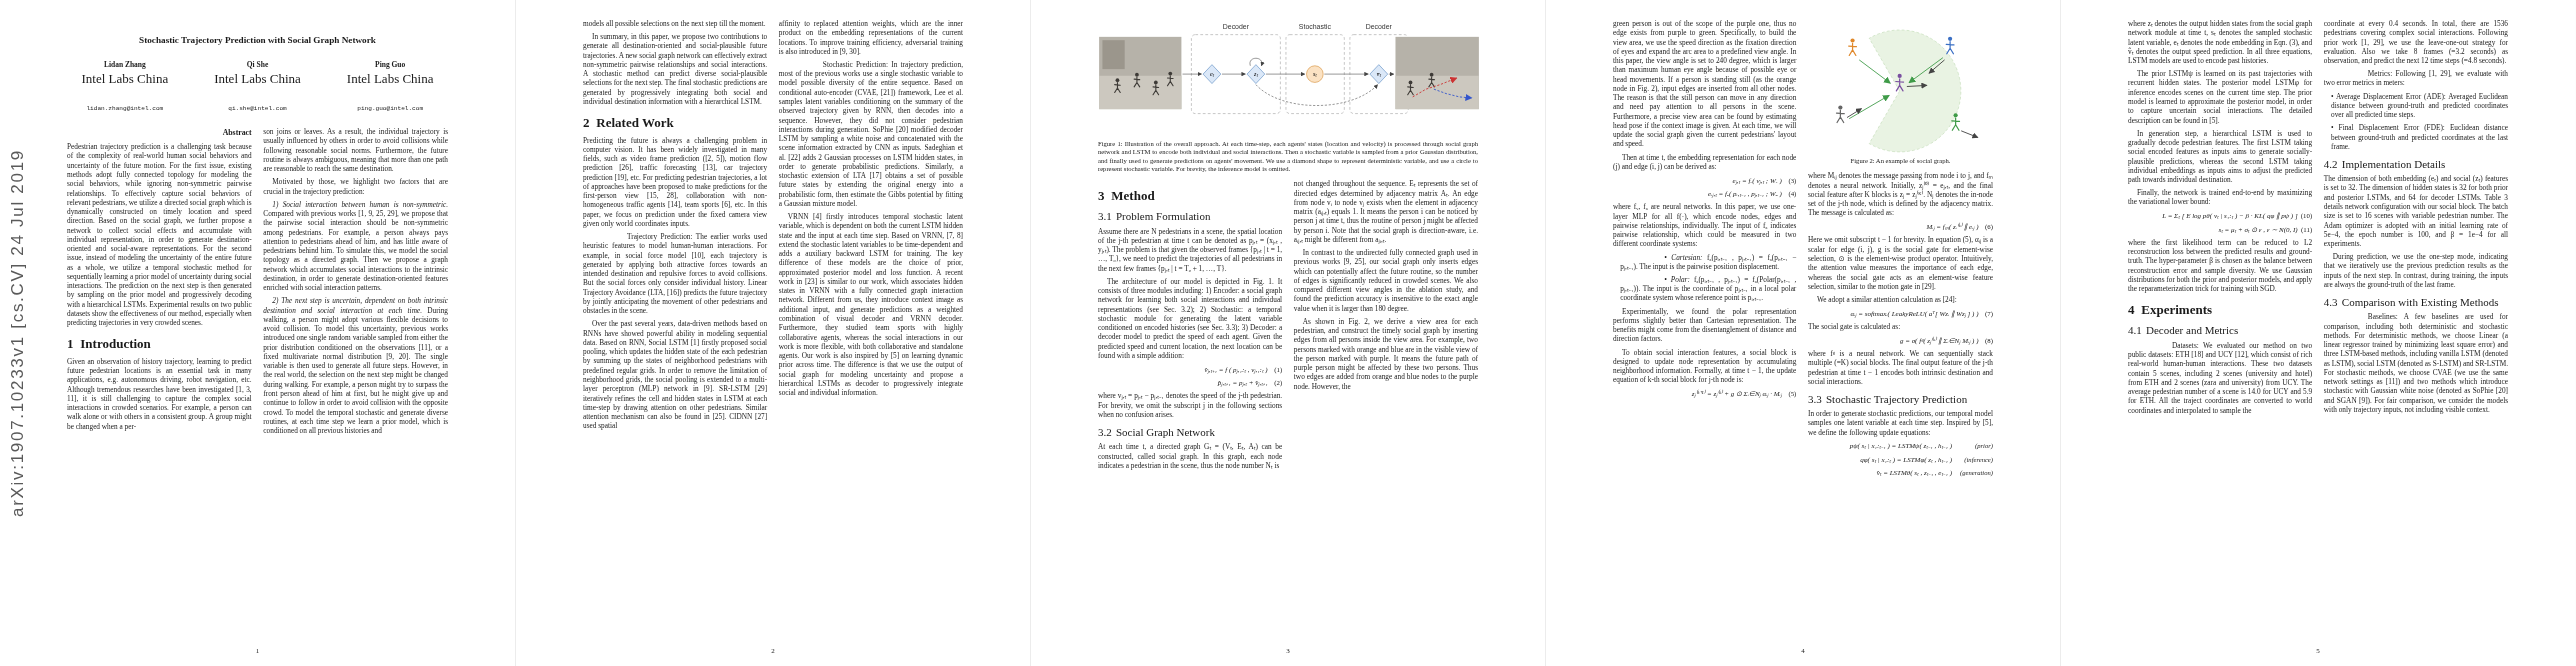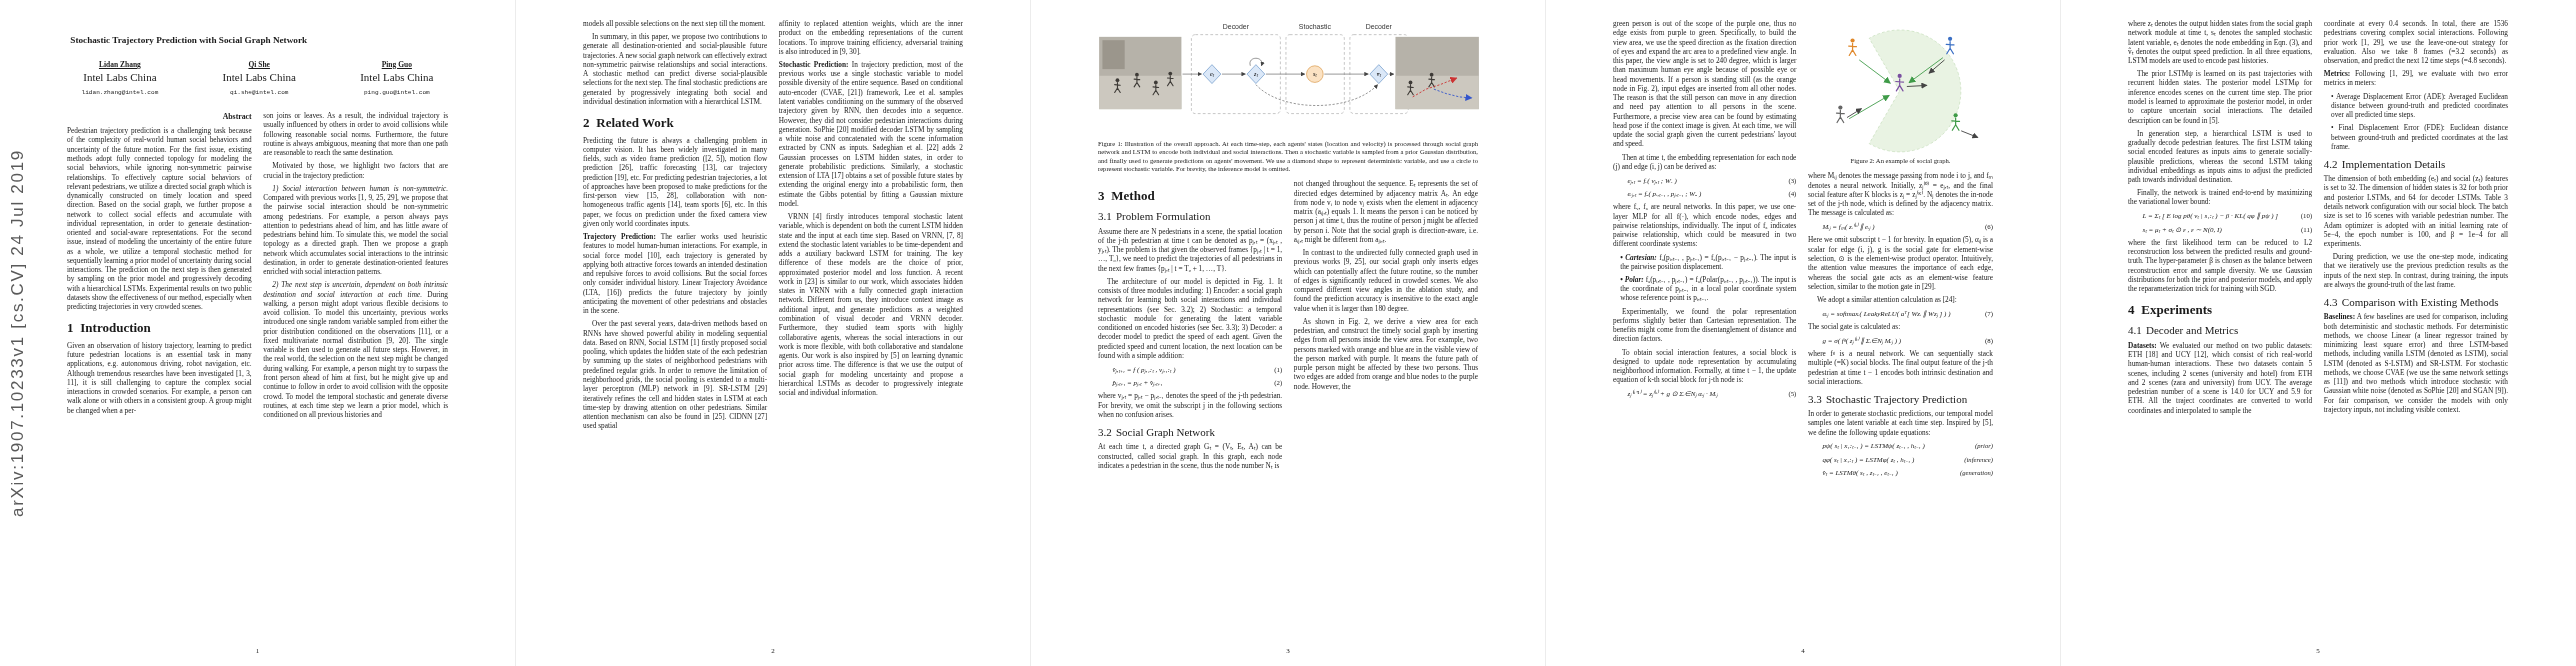--- a/index.html
+++ b/index.html
@@ -13,44 +13,44 @@
   .page + .page { border-left: 0.6px solid #ececec; }
 
   .stamp {
     position: absolute; left: 7.8px; top: 333px;
     transform: translateY(-50%) rotate(180deg);
     writing-mode: vertical-rl; white-space: nowrap;
     font-family: "Liberation Sans", sans-serif;
     font-size: 17px; letter-spacing: 1.7px; color: #5a5a5a;
   }
 
-  .title { text-align: left; font-weight: bold; font-size: 9.2px; line-height: 1.3; margin: 15.6px 3.3px 13.3px; }
+  .title { text-align: center; font-weight: bold; font-size: 9.2px; line-height: 1.3; margin: 15.6px 3.3px 13.3px; }
   .authors { display: flex; justify-content: space-between; margin: 0 14.5px 15.6px; text-align: center; }
-  .author .name  { font-weight: bold; font-size: 7.5px; margin-bottom: 1.7px; text-decoration: underline; }
-  .author .aff   { font-size: 11px; margin-bottom: 6px; }
+  .author .name  { font-weight: bold; font-size: 7.5px; margin-bottom: 1.7px; }
+  .author .aff   { font-size: 13px; margin-bottom: 18px; }
   .author .email { font-size: 6.1px; font-family: "Liberation Mono", monospace; color: #222; }
 
   .cols { display: flex; gap: 11.7px; }
   .col  { width: 185px; }
 
   .p { font-size: 7.3px; line-height: 1.27; text-align: justify; margin: 0 0 3.9px 0; }
   .ind { text-indent: 9px; }
   .it { font-style: italic; }
-  .bd { font-weight: bold; }
+  .bd { font-weight: normal; margin-left: 44px; }
   .bullet { padding-left: 7.2px; }
 
   .h-abs { text-align: right; font-weight: bold; font-size: 7.8px; margin: 1.1px 0 5px 0; }
   .h1 { font-weight: bold; font-size: 13px; margin: 8.3px 0 5px 0; }
   .h1 .num { display: inline-block; min-width: 13.3px; }
   .h2 { font-weight: normal; font-size: 11px; margin: 6.7px 0 4.4px 0; }
   .h2 .num { display: inline-block; min-width: 18px; }
 
   .eq { display: flex; align-items: center; margin: 4.4px 0; font-size: 7px; }
   .eq .pad { width: 14.5px; flex: 0 0 auto; }
-  .eq .f { flex: 1; text-align: left; font-style: italic; }
+  .eq .f { flex: 1; text-align: right; font-style: italic; }
   .eq .n { width: 14.5px; flex: 0 0 auto; text-align: right; font-size: 6.8px; }
   .eq .tag { width: 41px; flex: 0 0 auto; text-align: right; font-style: italic; font-size: 6.6px; }
 
   .figure { margin: 1.1px 0 0 0; }
   .figure svg { display: block; margin: 0 auto; }
   .caption { font-size: 6.6px; line-height: 1.26; text-align: justify; margin: 3.9px 0 6.1px 0; }
   .cap-center { text-align: center; }
 
   .pageno { position: absolute; left: 0; right: 0; bottom: 12.2px; text-align: center; font-size: 7px; }
 </style>

